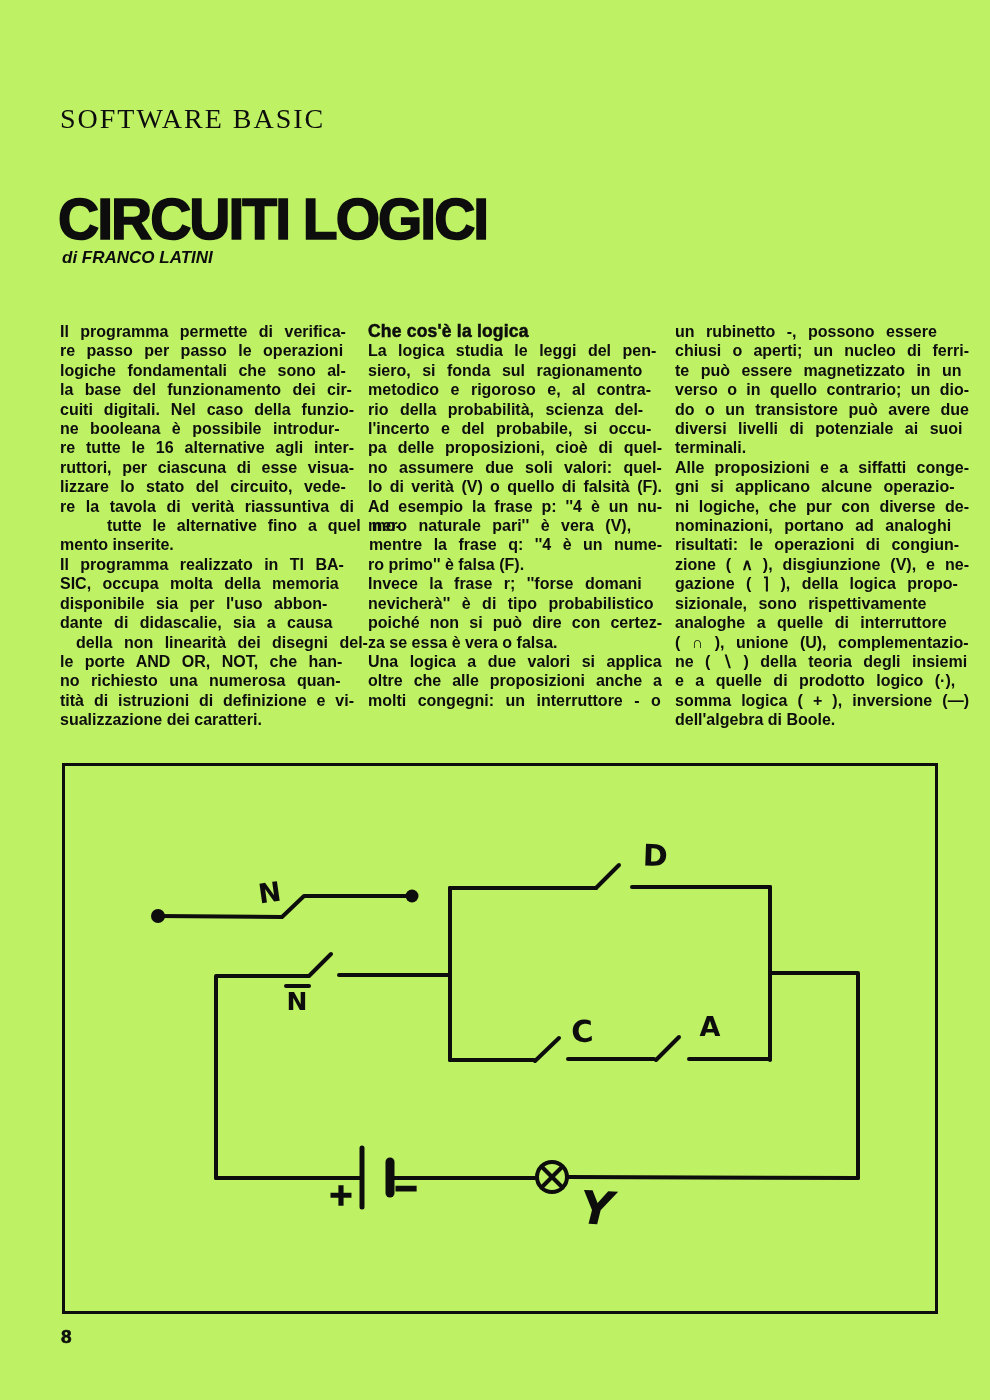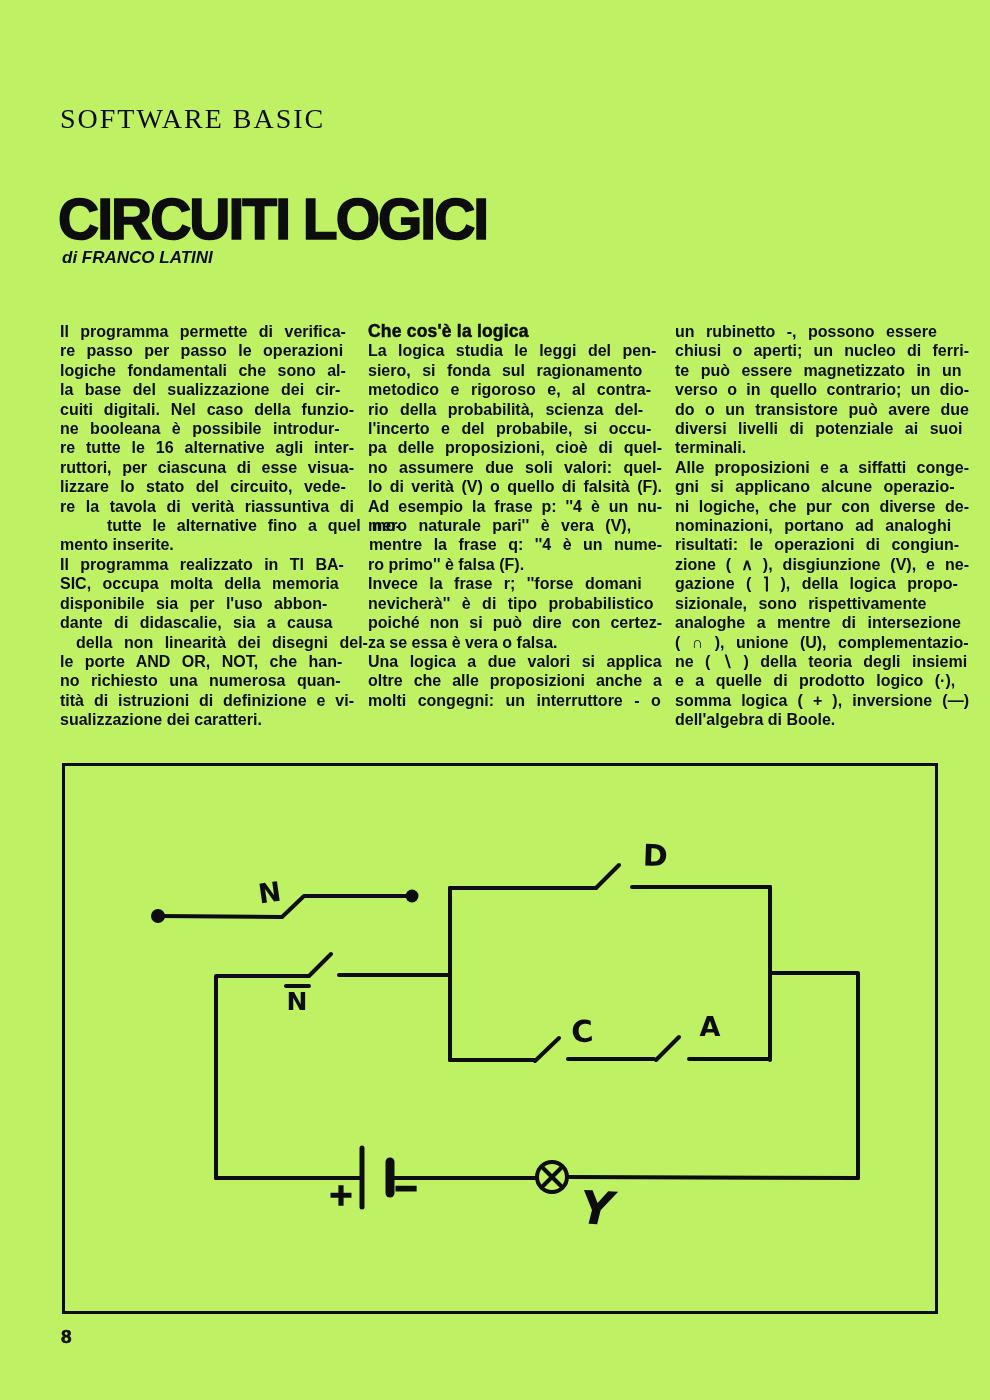--- a/index.html
+++ b/index.html
@@ -30,21 +30,21 @@
 <div class="page">
 
   <div class="kicker">SOFTWARE BASIC</div>
   <div class="title">CIRCUITI LOGICI</div>
   <div class="byline">di FRANCO LATINI</div>
 
   <div class="col col1">
       <div class="tline" style="word-spacing: 7px;"><span>Il programma permette di verifica-</span></div>
       <div class="tline" style="word-spacing: 7px;"><span>re passo per passo le operazioni</span></div>
       <div class="tline" style="word-spacing: 7px;"><span>logiche fondamentali che sono al-</span></div>
-      <div class="tline" style="word-spacing: 7px;"><span>la base del sualizzazione dei cir-</span></div>
+      <div class="tline" style="word-spacing: 7px;"><span>la base del funzionamento dei cir-</span></div>
       <div class="tline" style="word-spacing: 6.53px;"><span>cuiti digitali. Nel caso della funzio-</span></div>
       <div class="tline" style="word-spacing: 7px;"><span>ne booleana è possibile introdur-</span></div>
       <div class="tline" style="word-spacing: 6.47px;"><span>re tutte le 16 alternative agli inter-</span></div>
       <div class="tline" style="word-spacing: 6.16px;"><span>ruttori, per ciascuna di esse visua-</span></div>
       <div class="tline" style="word-spacing: 7px;"><span>lizzare lo stato del circuito, vede-</span></div>
       <div class="tline" style="word-spacing: 6.17px;"><span>re la tavola di verità riassuntiva di</span></div>
       <div class="tline" style="word-spacing: 6.47px; margin-left: 47px;"><span>tutte le alternative fino a quel mo-</span></div>
       <div class="tline"><span>mento inserite.</span></div>
       <div class="tline" style="word-spacing: 7px;"><span>Il programma realizzato in TI BA-</span></div>
       <div class="tline" style="word-spacing: 7px;"><span>SIC, occupa molta della memoria</span></div>
@@ -89,21 +89,21 @@
       <div class="tline" style="word-spacing: 7px;"><span>diversi livelli di potenziale ai suoi</span></div>
       <div class="tline"><span>terminali.</span></div>
       <div class="tline" style="word-spacing: 5.82px;"><span>Alle proposizioni e a siffatti conge-</span></div>
       <div class="tline" style="word-spacing: 7px;"><span>gni si applicano alcune operazio-</span></div>
       <div class="tline" style="word-spacing: 5.14px;"><span>ni logiche, che pur con diverse de-</span></div>
       <div class="tline" style="word-spacing: 7px;"><span>nominazioni, portano ad analoghi</span></div>
       <div class="tline" style="word-spacing: 7px;"><span>risultati: le operazioni di congiun-</span></div>
       <div class="tline" style="word-spacing: 5.53px;"><span>zione ( ∧ ), disgiunzione (V), e ne-</span></div>
       <div class="tline" style="word-spacing: 7px;"><span>gazione ( ⌉ ), della logica propo-</span></div>
       <div class="tline" style="word-spacing: 7px;"><span>sizionale, sono rispettivamente</span></div>
-      <div class="tline" style="word-spacing: 7px;"><span>analoghe a mentre di intersezione</span></div>
+      <div class="tline" style="word-spacing: 7px;"><span>analoghe a quelle di interruttore</span></div>
       <div class="tline" style="word-spacing: 7px;"><span>( ∩ ), unione (U), complementazio-</span></div>
       <div class="tline" style="word-spacing: 7px;"><span>ne ( ∖ ) della teoria degli insiemi</span></div>
       <div class="tline" style="word-spacing: 7px;"><span>e a quelle di prodotto logico (·),</span></div>
       <div class="tline" style="word-spacing: 5.66px;"><span>somma logica ( + ), inversione (—)</span></div>
       <div class="tline"><span>dell'algebra di Boole.</span></div>
     </div>
 
   <svg class="diagram" width="990" height="1400" viewBox="0 0 990 1400">
 
     <rect class="border" x="63.5" y="764.5" width="873" height="548"></rect>

